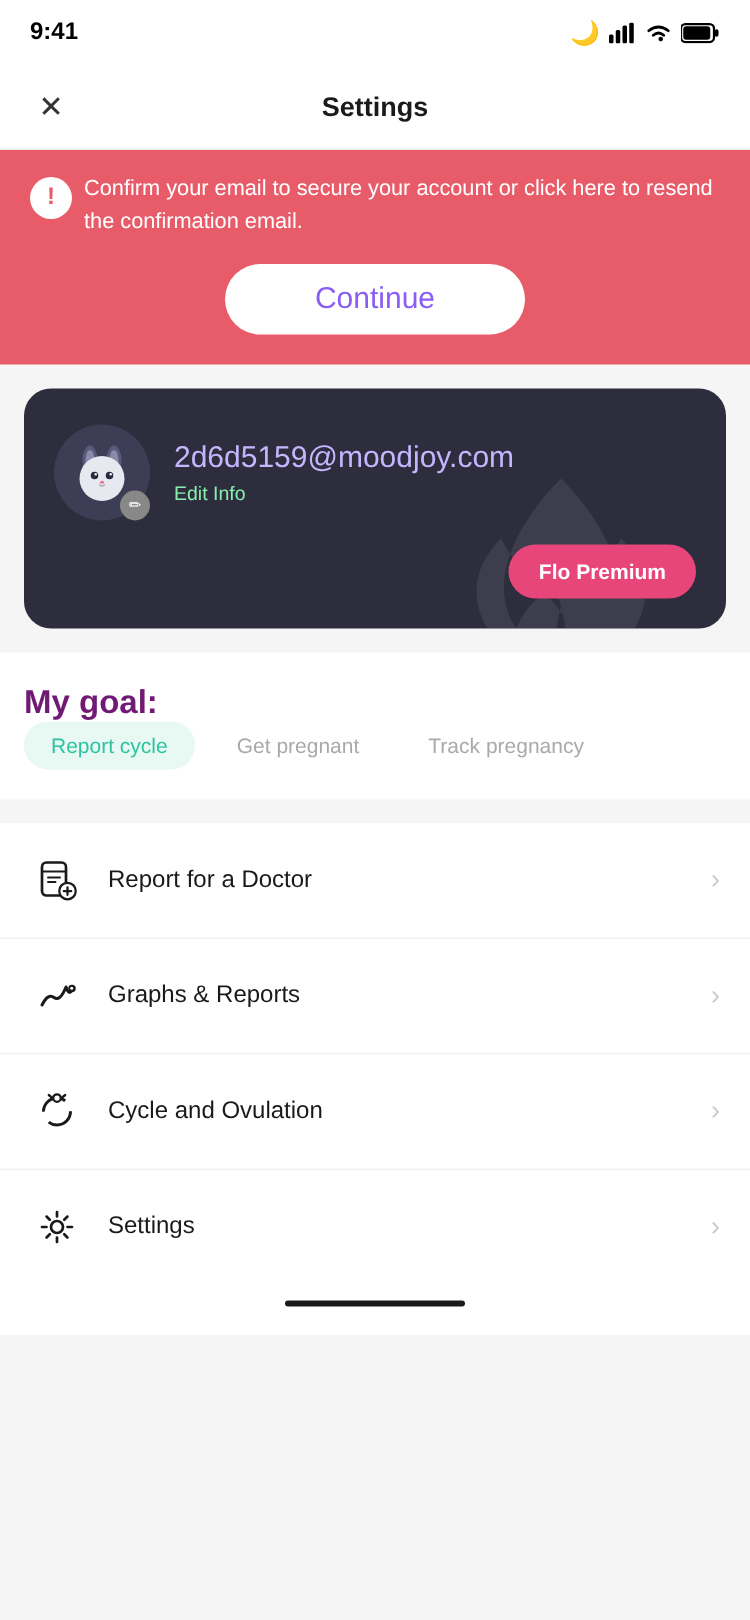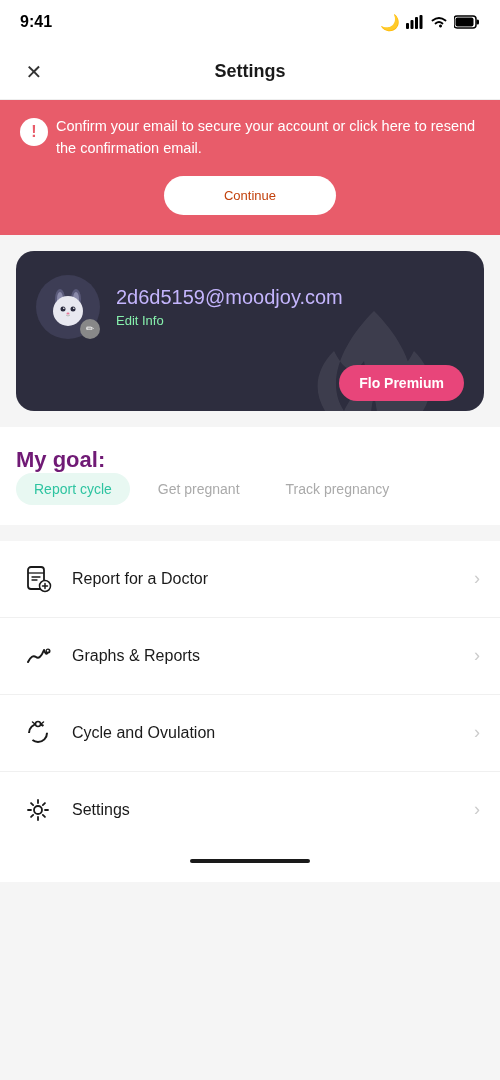--- a/index.html
+++ b/index.html
@@ -91,25 +91,25 @@
       font-weight: 800;
       font-size: 16px;
     }
     .email-banner-text {
       color: #fff;
       font-size: 14.5px;
       line-height: 1.5;
     }
     .email-continue-btn {
       background: #fff;
-      color: #c2410c;
+      color: #8b5cf6;
       border: none;
       border-radius: 24px;
       padding: 12px 60px;
-      font-size: 13px;
+      font-size: 20px;
       font-weight: 500;
       cursor: pointer;
     }
 
     
     .profile-card {
       margin: 16px 16px;
       background: #2d2d3e;
       border-radius: 18px;
       padding: 24px 20px 24px;
@@ -162,21 +162,21 @@
       font-size: 20px;
       font-weight: 500;
       margin-bottom: 4px;
     }
     .profile-edit {
       color: #86efac;
       font-size: 13px;
     }
     .flo-premium-btn {
       position: absolute;
-      bottom: 10px;
+      bottom: 20px;
       right: 20px;
       background: #e8457a;
       color: #fff;
       border: none;
       border-radius: 20px;
       padding: 10px 20px;
       font-size: 14px;
       font-weight: 600;
       cursor: pointer;
       z-index: 1;

